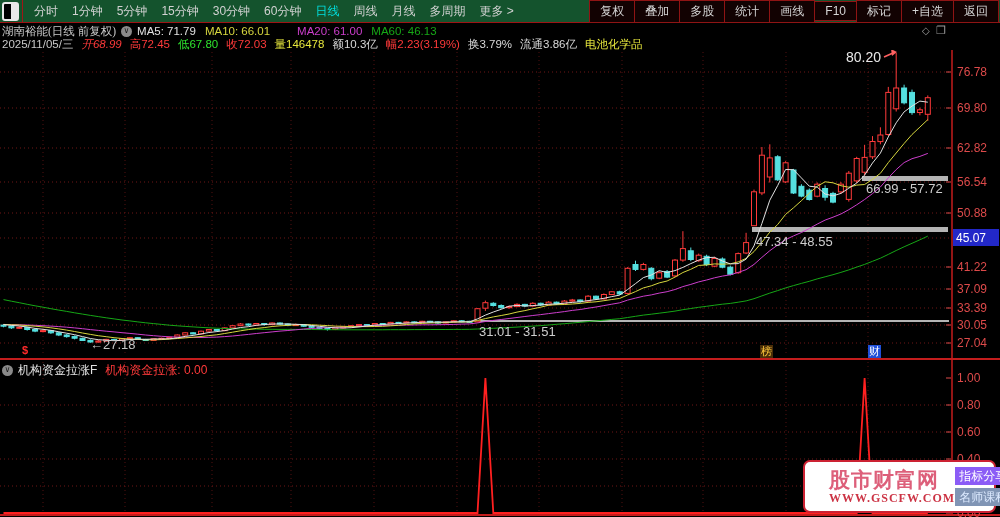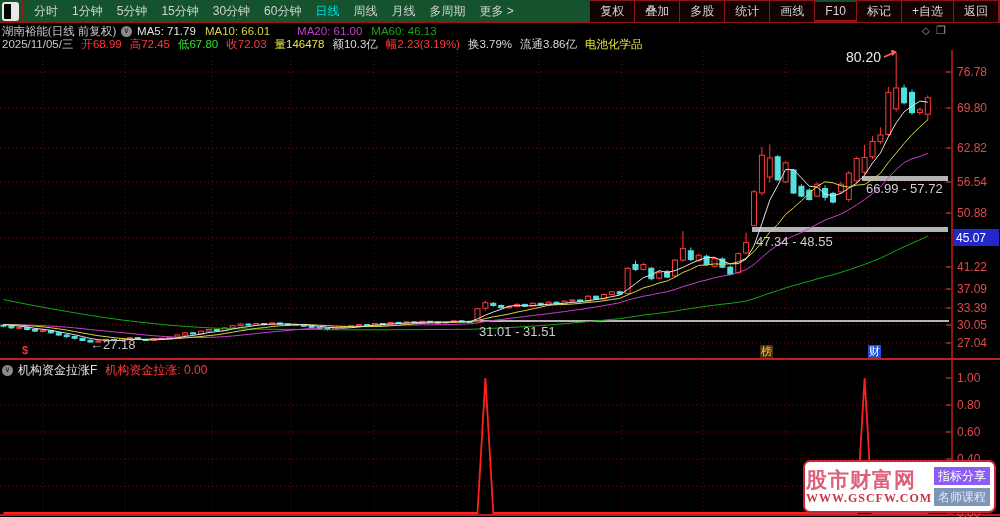--- a/index.html
+++ b/index.html
@@ -40,21 +40,21 @@
   .mk-board{background:#4a2e08;color:#ffc83c;}
   .mk-fin{background:#1f4fd8;color:#ffffff;}
   
   .sub-header{position:absolute;left:2px;top:362px;display:flex;align-items:center;font-size:12px;
               white-space:nowrap;z-index:3;}
   .sub-name{color:#e0e0e0;margin-right:8px;}
   .sub-val{color:#ff3a3a;}
   
   .watermark{position:absolute;left:803px;top:460px;width:193px;height:53px;background:#ffffff;
              border:2px solid #cc2233;border-radius:7px;box-sizing:border-box;z-index:5;
-             display:flex;align-items:center;padding:2px 4px 2px 1px;}
+             display:flex;align-items:center;padding:2px 4px 2px 24px;}
   .wm-left{flex:1;}
   .wm-site{color:#dd5f7a;font-size:21px;font-weight:bold;letter-spacing:1px;line-height:22px;}
   .wm-url{color:#cc3344;font-size:12px;font-weight:bold;font-family:"Liberation Serif",serif;
           letter-spacing:1px;line-height:14px;}
   .wm-badges{display:flex;flex-direction:column;gap:3px;}
   .wm-badge{font-size:12px;padding:2px 4px;line-height:14px;white-space:nowrap;}
   .wm-badge-top{background:#8b5cf6;color:#ffffff;}
   .wm-badge-bottom{background:#8095b5;color:#dceaff;}
 </style>
 </head>
@@ -99,21 +99,21 @@
         <span class="ma-item" style="color: rgb(226, 226, 226);">MA5: 71.79</span>
         <span class="ma-item" style="color: rgb(214, 214, 62);">MA10: 66.01</span>
         <span class="ma-item" style="color: rgb(204, 62, 204); margin-left: 18px;">MA20: 61.00</span>
         <span class="ma-item" style="color: rgb(22, 167, 22);">MA60: 46.13</span>
       </span>
   </div>
 
   <div class="info-row">
     <span class="date-txt">2025/11/05/三</span>
     <span id="infoFields" style="display:flex;">
-        <span class="info-item" style="color: rgb(255, 58, 58);">开68.99</span>
+        <span class="info-item" style="color: rgb(255, 58, 58); font-style: italic;">开68.99</span>
         <span class="info-item" style="color: rgb(255, 58, 58);">高72.45</span>
         <span class="info-item" style="color: rgb(46, 226, 46);">低67.80</span>
         <span class="info-item" style="color: rgb(255, 58, 58);">收72.03</span>
         <span class="info-item" style="color: rgb(230, 230, 60);">量146478</span>
         <span class="info-item" style="color: rgb(217, 217, 217);">额10.3亿</span>
         <span class="info-item" style="color: rgb(255, 58, 58);">幅2.23(3.19%)</span>
         <span class="info-item" style="color: rgb(217, 217, 217);">换3.79%</span>
         <span class="info-item" style="color: rgb(217, 217, 217);">流通3.86亿</span>
         <span class="info-item" style="color: rgb(230, 230, 60);">电池化学品</span>
       </span>

